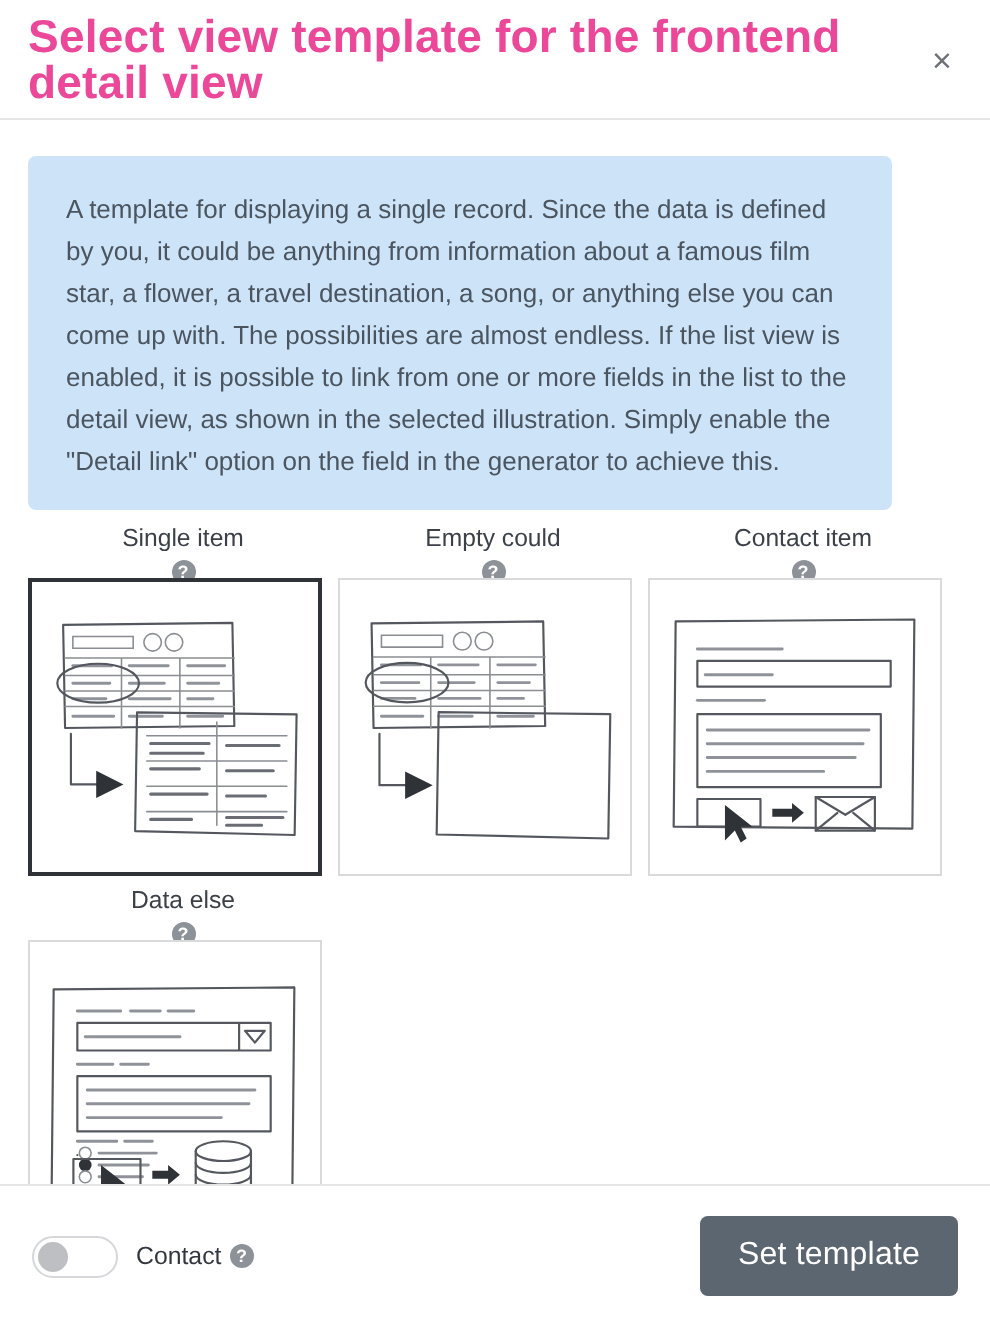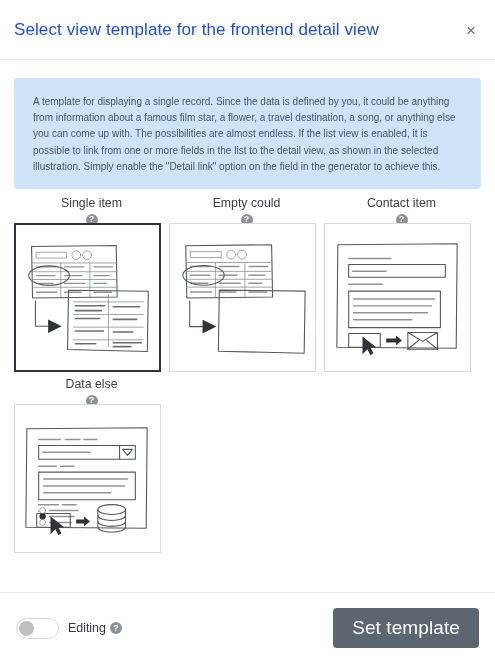--- a/index.html
+++ b/index.html
@@ -22,23 +22,23 @@
   
   .dialog-header {
     position: relative;
     height: 60px;
     border-bottom: 1px solid #e6e6e6;
     display: flex;
     align-items: center;
     padding: 0 14px;
   }
   .dialog-title {
-    font-size: 17px;
-    color: #1d4ed8;
-    font-weight: 400;
+    font-size: 23px;
+    color: #ec4899;
+    font-weight: 700;
     letter-spacing: .1px;
     line-height: 1;
   }
   .close-btn {
     position: absolute;
     right: 12px;
     top: 18px;
     width: 24px; height: 24px;
     display: flex; align-items: center; justify-content: center;
     color: #6d7278;
@@ -55,23 +55,23 @@
     height: 532px;
     padding: 18px 14px 0 14px;
     overflow: hidden;
   }
 
   .info-box {
     background: #cde3f8;
     border-radius: 4px;
     padding: 16px 19px 14px 19px;
     color: #4a5560;
-    font-size: 10px;
+    font-size: 13px;
     line-height: 1.62;
-    width: 467px;
+    width: 432px;
   }
 
   
   .template-grid {
     display: flex;
     flex-wrap: wrap;
     margin-top: 14px;
     gap: 0;
   }
   .template-cell {
@@ -157,21 +157,21 @@
     gap: 4px;
   }
   .primary-btn {
     margin-left: auto;
     background: #5c6670;
     color: #fff;
     border: none;
     border-radius: 4px;
     padding: 0 19px;
     height: 40px;
-    font-size: 19px;
+    font-size: 16px;
     font-family: "Liberation Sans", sans-serif;
     cursor: pointer;
     letter-spacing: .1px;
   }
 
   
   .sk { fill: none; stroke: #54585e; stroke-width: 1.1; stroke-linecap: round; stroke-linejoin: round; }
   .sk-thin { fill: none; stroke: #8a8d92; stroke-width: .8; stroke-linecap: round; }
   .sk-fill { fill: #2f3338; stroke: none; }
   .sk-txt { fill: none; stroke: #8f9399; stroke-width: 1.5; stroke-linecap: round; }
@@ -312,20 +312,20 @@
 
     </div>
   </div>
 
   <div class="dialog-footer">
     <div class="toggle-wrap">
       <div class="toggle">
         <div class="knob"></div>
       </div>
       <div class="toggle-label">
-        <span>Editing</span>
+        <span>Contact</span>
         <span class="help-icon">?</span>
       </div>
     </div>
     <button class="primary-btn">Set template</button>
   </div>
 
 </div>
 
 </body></html>

